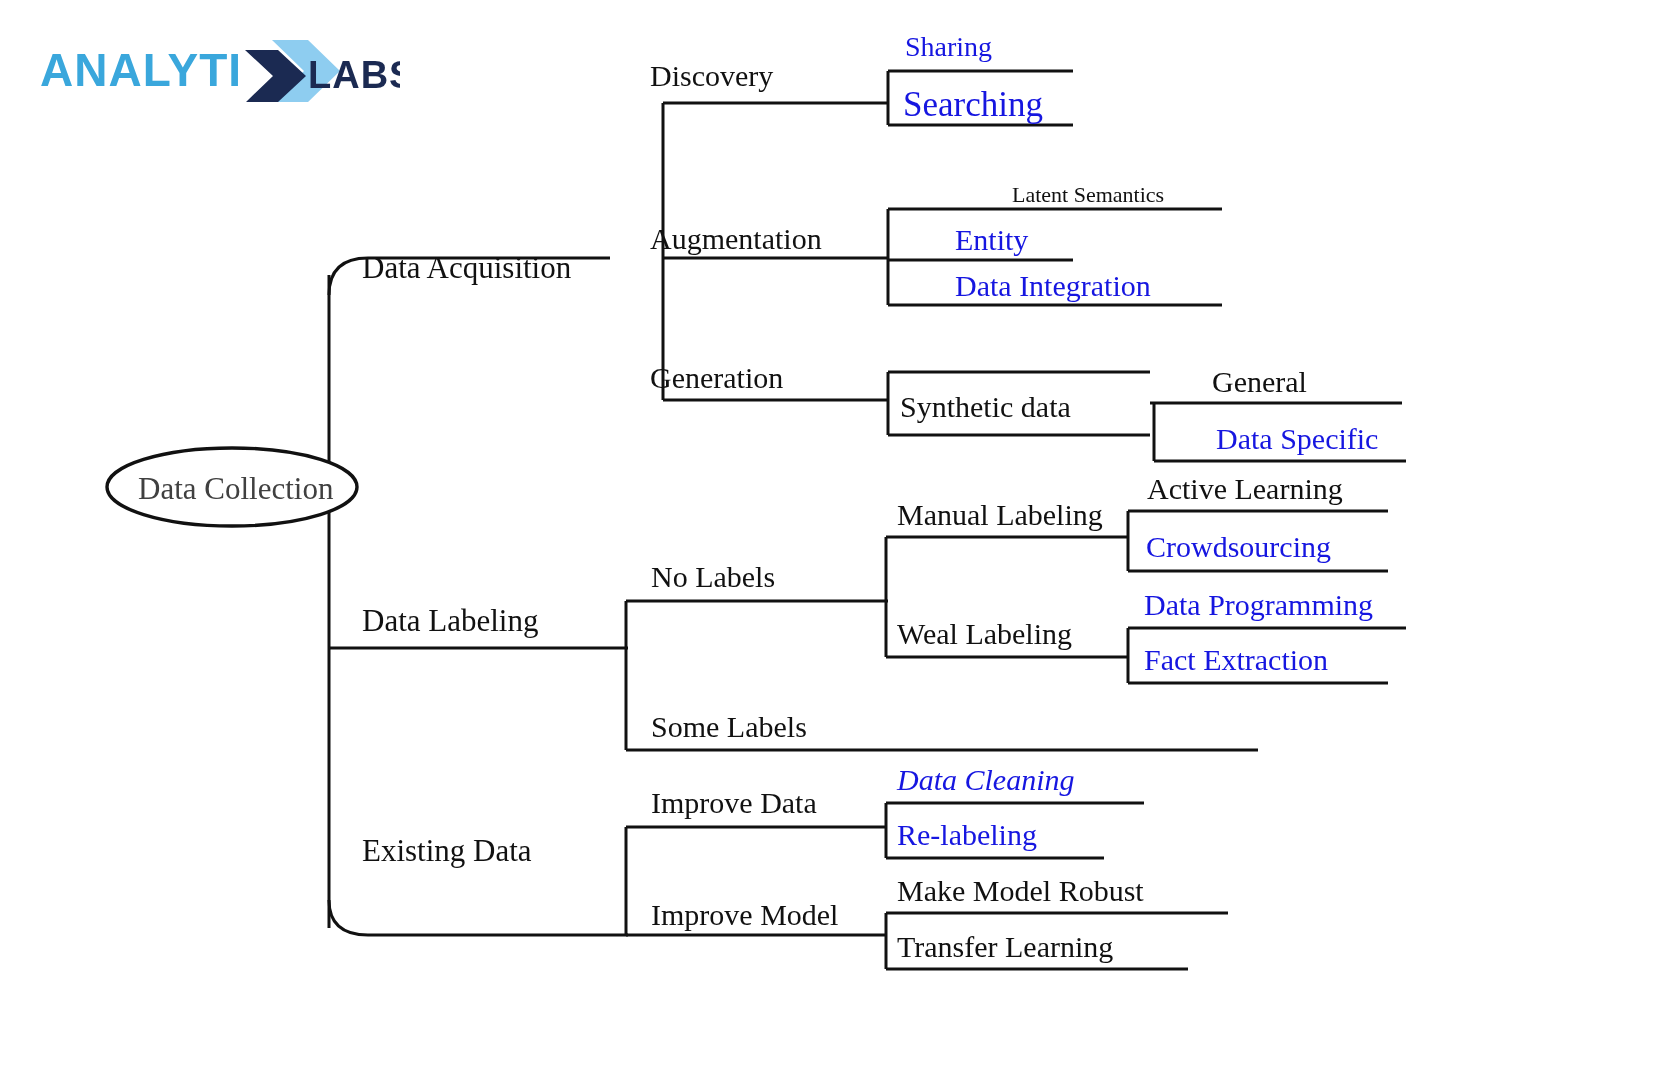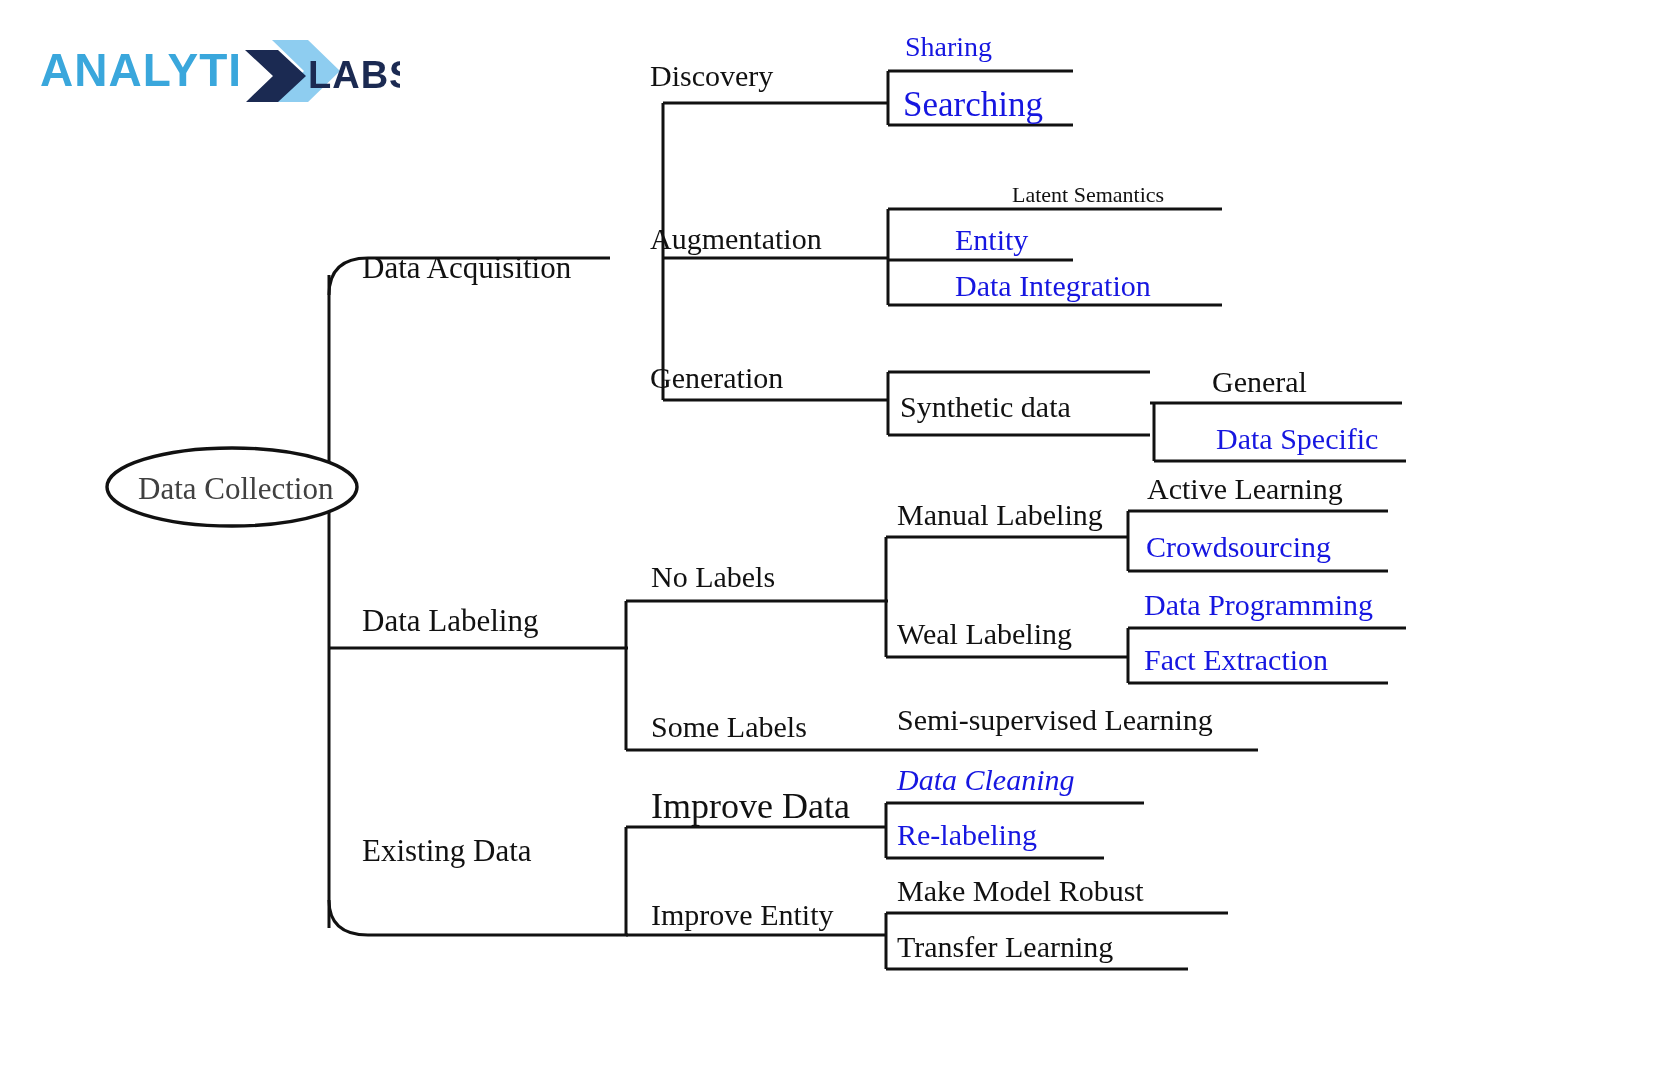--- a/index.html
+++ b/index.html
@@ -178,25 +178,24 @@
 
   <div class="node black" style="left:651px; top:562px; font-size:30px;">No Labels</div>
   <div class="node black" style="left:897px; top:500px; font-size:30px;">Manual Labeling</div>
   <div class="node black" style="left:1147px; top:474px; font-size:30px;">Active Learning</div>
   <div class="node blue" style="left:1146px; top:532px; font-size:30px;">Crowdsourcing</div>
   <div class="node black" style="left:897px; top:619px; font-size:30px;">Weal Labeling</div>
   <div class="node blue" style="left:1144px; top:590px; font-size:30px;">Data Programming</div>
   <div class="node blue" style="left:1144px; top:645px; font-size:30px;">Fact Extraction</div>
 
   <div class="node black" style="left:651px; top:712px; font-size:30px;">Some Labels</div>
-  <div class="node black" style="left:897px; top:705px; font-size:30px;">Semi-supervised Learning</div>
 
   <div class="node black" style="left:362px; top:835px; font-size:31px;">Existing Data</div>
 
-  <div class="node black" style="left:651px; top:788px; font-size:36px;text-align:right;">Improve Data</div>
+  <div class="node black" style="left:651px; top:788px; font-size:30px;text-align:right;">Improve Data</div>
   <div class="node blue" style="left:897px; top:765px; font-size:30px;font-style:italic;">Data Cleaning</div>
   <div class="node blue" style="left:897px; top:820px; font-size:30px;">Re-labeling</div>
 
-  <div class="node black" style="left:651px; top:900px; font-size:30px;">Improve Entity</div>
+  <div class="node black" style="left:651px; top:900px; font-size:30px;">Improve Model</div>
   <div class="node black" style="left:897px; top:876px; font-size:30px;">Make Model Robust</div>
   <div class="node black" style="left:897px; top:932px; font-size:30px;">Transfer Learning</div>
 
 </div>
 
 </body></html>

